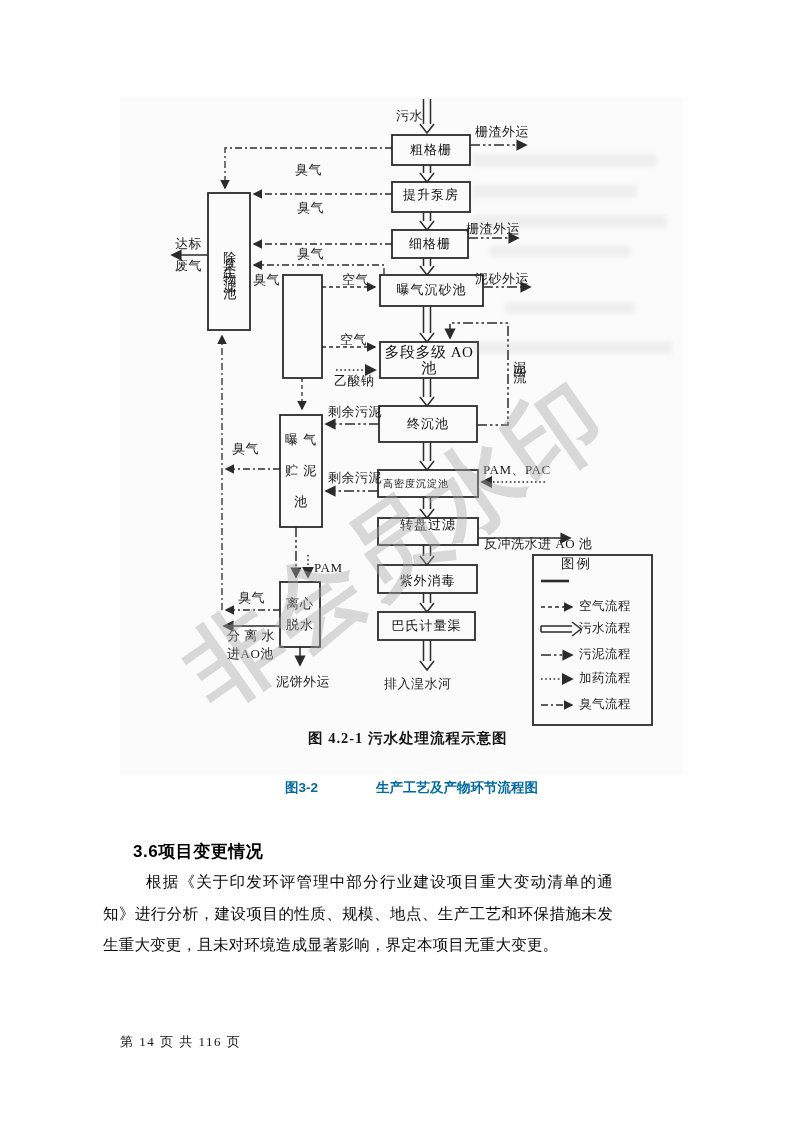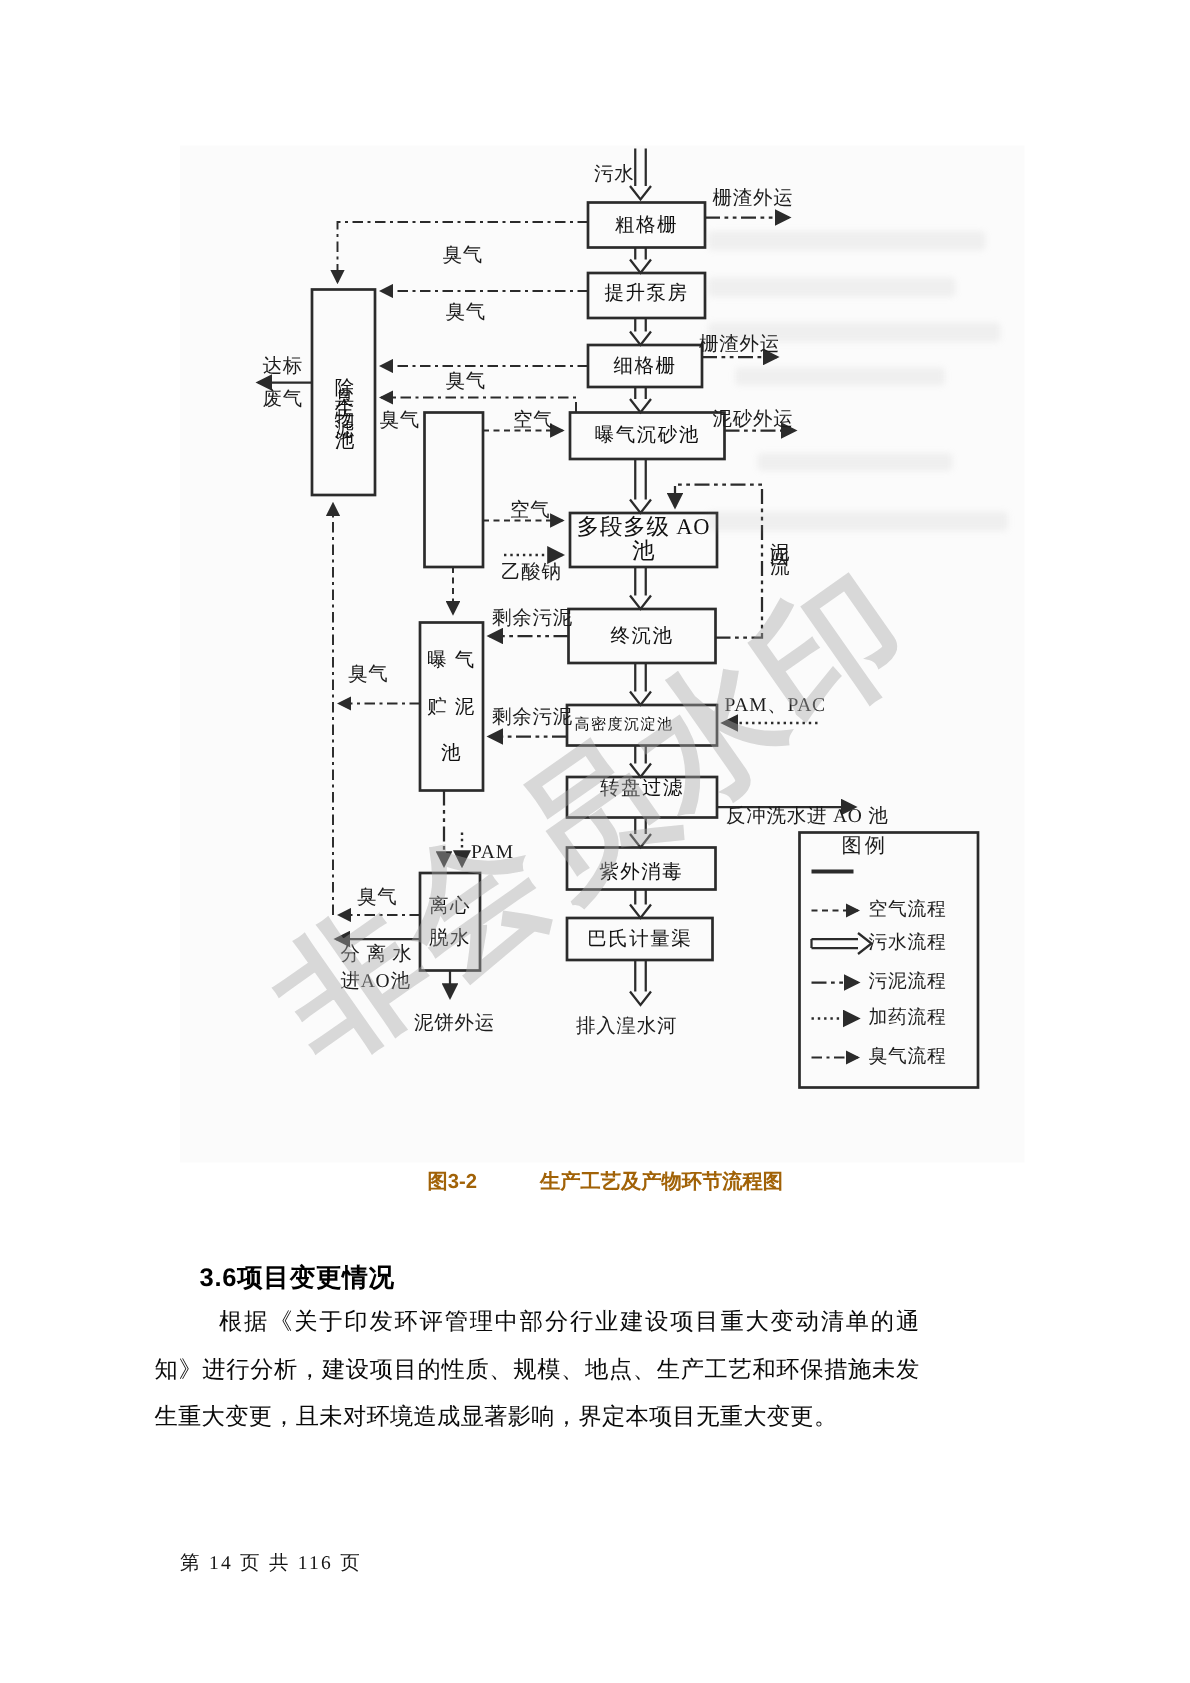--- a/index.html
+++ b/index.html
@@ -47,23 +47,23 @@
     line-height:130px; text-align:center; font-size:95px; font-weight:bold;
     color:rgba(168,168,168,.42); transform:rotate(-35deg); letter-spacing:2px;
     pointer-events:none; z-index:5; white-space:nowrap;
   }
   .caption-scan {
     position:absolute; left:188px; top:632px; font-size:14.5px; font-weight:bold;
     letter-spacing:1px; color:#151515; z-index:3;
   }
   
   .fig-caption {
-    position:absolute; left:285px; top:779px; display:flex; gap:42px;
+    position:absolute; left:285px; top:779px; display:flex; gap:58px;
     font-family:"Liberation Sans", sans-serif; font-weight:bold;
-    font-size:13.5px; color:#a16207;align-items:flex-end;
+    font-size:13.5px; color:#0369a1;align-items:flex-end;
   }
   .sec-heading {
     position:absolute; left:133px; top:840px;
     font-family:"Liberation Sans", sans-serif; font-weight:bold;
     font-size:17px; color:#000; letter-spacing:.5px;text-align:center;
   }
   .para {
     position:absolute; left:103px; top:866px; width:510px;
     font-size:15.5px; line-height:31.5px; letter-spacing:.2px;
     text-align:justify; text-indent:43px; color:#0a0a0a;
@@ -219,20 +219,21 @@
   <span class="lbl" style="left:55px;top:140px">达标</span>
   <span class="lbl" style="left:55px;top:162px">废气</span>
 
   <span class="lbl" style="left:441px;top:460px;font-size:13.5px;letter-spacing:2px">图例</span>
   <span class="lbl" style="left:459px;top:503px;font-size:12.5px">空气流程</span>
   <span class="lbl" style="left:459px;top:525px;font-size:12.5px">污水流程</span>
   <span class="lbl" style="left:459px;top:551px;font-size:12.5px">污泥流程</span>
   <span class="lbl" style="left:459px;top:575px;font-size:12.5px">加药流程</span>
   <span class="lbl" style="left:459px;top:601px;font-size:12.5px">臭气流程</span>
 
+  <div class="caption-scan">图 4.2-1 污水处理流程示意图</div>
 
   <div class="wm">非会员水印</div>
 </div>
 
 <div class="fig-caption">
   <span>图3-2</span>
   <span>生产工艺及产物环节流程图</span>
 </div>
 
 <div class="sec-heading">3.6项目变更情况</div>

